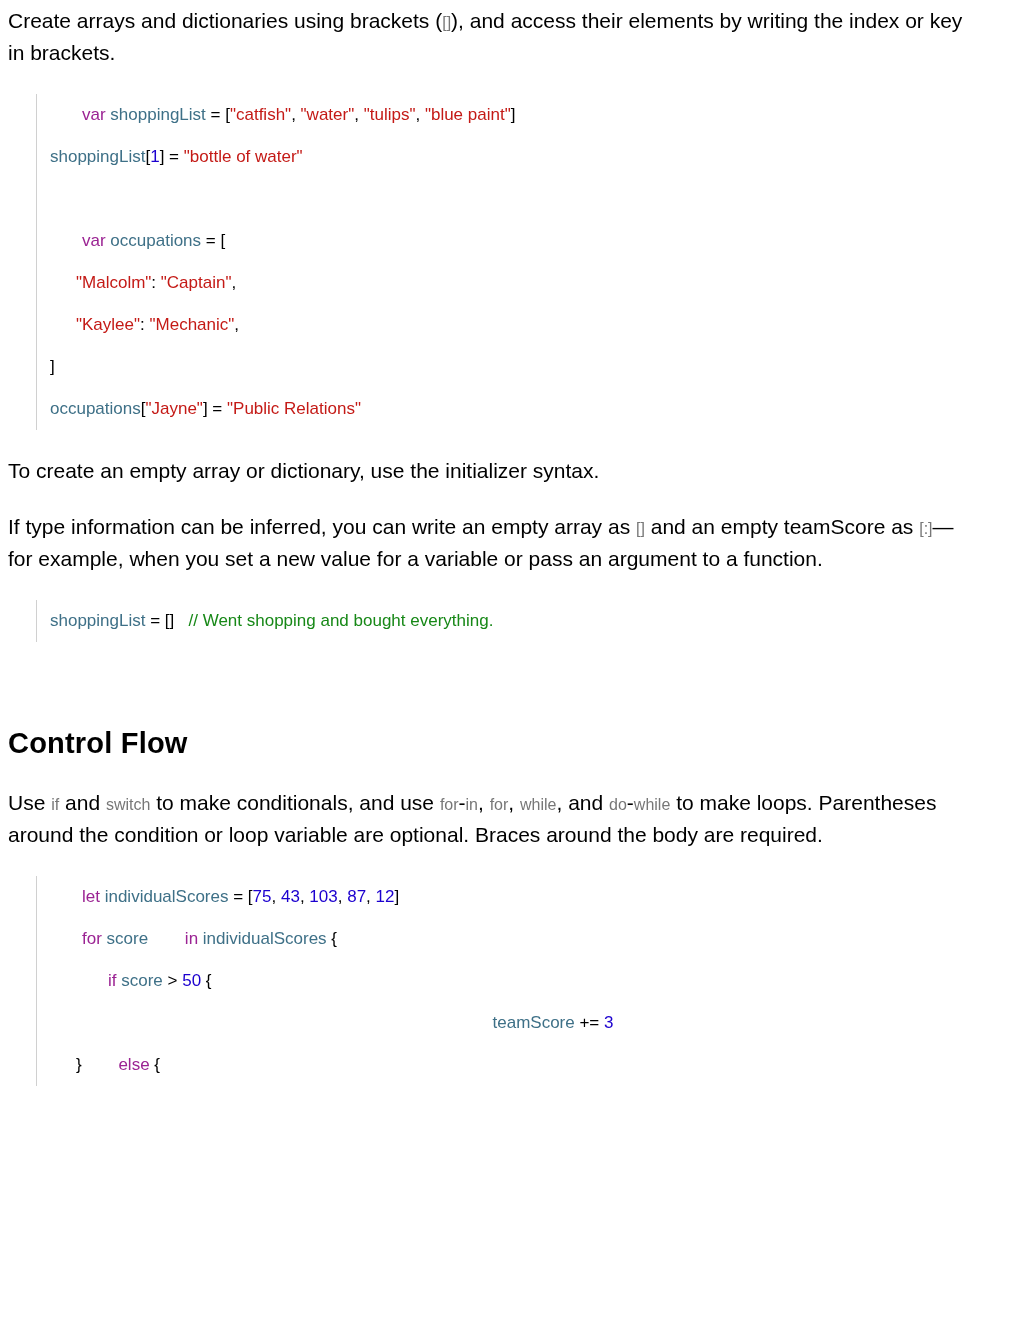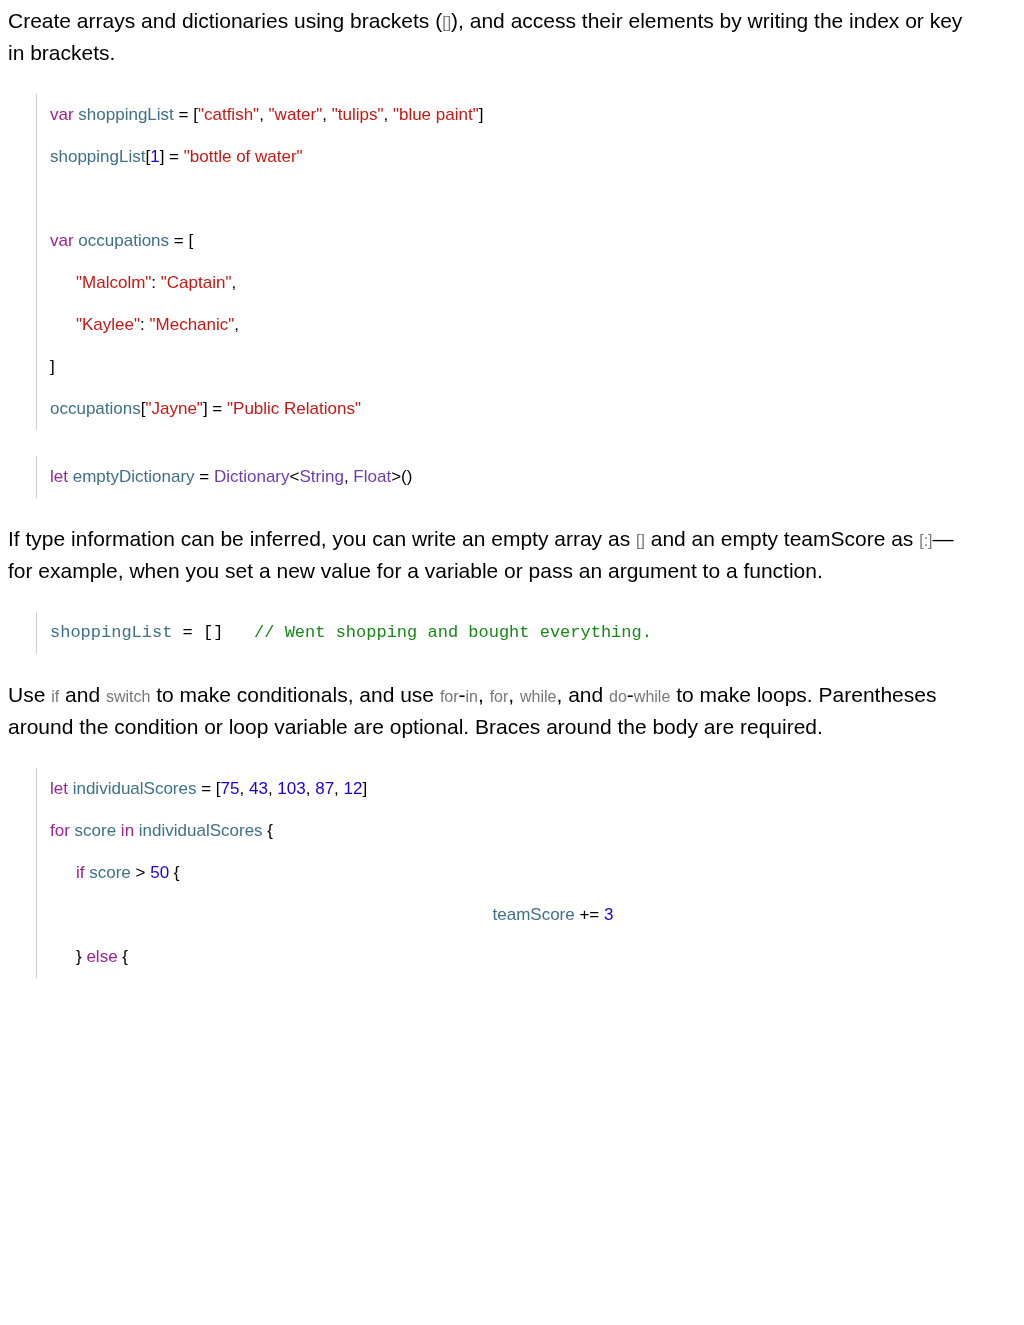--- a/index.html
+++ b/index.html
@@ -23,21 +23,21 @@
     border-left: 1px solid var(--code-border, #d0d0d0);
     padding-left: 13px;
     font-size: 17px;
   }
   .code-line { line-height: 42px; white-space: pre; }
   .heading {
     font-size: 29px; font-weight: 700;
     margin: 85px 0 28px 0;
     letter-spacing: 0.2px;
   }
-  .tok-kw  { color: var(--code-keyword, #9b2393); }
+  .tok-kw  { color: var(--code-keyword, #9b2393); margin-left: 32px; }
   .tok-id  { color: var(--code-identifier, #3e7087); }
   .tok-str { color: var(--code-string, #c41a16); }
   .tok-num { color: var(--code-number, #1c00cf); }
   .tok-ty  { color: var(--code-type, #703daa); }
   .tok-cm  { color: var(--code-comment, #178817); }
   .tok-pl  { color: var(--code-plain, #000000); }
 </style>
 </head>
 <body>
 
@@ -46,27 +46,28 @@
   <div class="codeblock">
       <div class="code-line" style="padding-left: 0px;"><span class="tok-kw">var </span><span class="tok-id">shoppingList</span><span class="tok-pl"> = [</span><span class="tok-str">"catfish"</span><span class="tok-pl">, </span><span class="tok-str">"water"</span><span class="tok-pl">, </span><span class="tok-str">"tulips"</span><span class="tok-pl">, </span><span class="tok-str">"blue paint"</span><span class="tok-pl">]</span></div>
       <div class="code-line" style="padding-left: 0px;"><span class="tok-id">shoppingList</span><span class="tok-pl">[</span><span class="tok-num">1</span><span class="tok-pl">] = </span><span class="tok-str">"bottle of water"</span></div>
       <div class="code-line" style="padding-left: 0px;">&nbsp;</div>
       <div class="code-line" style="padding-left: 0px;"><span class="tok-kw">var </span><span class="tok-id">occupations</span><span class="tok-pl"> = [</span></div>
       <div class="code-line" style="padding-left: 26px;"><span class="tok-str">"Malcolm"</span><span class="tok-pl">: </span><span class="tok-str">"Captain"</span><span class="tok-pl">,</span></div>
       <div class="code-line" style="padding-left: 26px;"><span class="tok-str">"Kaylee"</span><span class="tok-pl">: </span><span class="tok-str">"Mechanic"</span><span class="tok-pl">,</span></div>
       <div class="code-line" style="padding-left: 0px;"><span class="tok-pl">]</span></div>
       <div class="code-line" style="padding-left: 0px;"><span class="tok-id">occupations</span><span class="tok-pl">[</span><span class="tok-str">"Jayne"</span><span class="tok-pl">] = </span><span class="tok-str">"Public Relations"</span></div>
     </div>
+  <p class="para"><span class="text-run">To create an empty array or dictionary, use the initializer syntax.</span></p>
   <div class="codeblock">
-      <div class="code-line" style="padding-left: 0px;"><span class="tok-kw">let </span><span class="tok-id">emptyDictionary</span><span class="tok-pl"> = </span><span class="tok-ty">Dictionary</span><span class="tok-pl">&lt;</span><span class="tok-ty">String</span><span class="tok-pl">, </span><span class="tok-ty">Float</span><span class="tok-pl">&gt;()</span></div>
     </div>
   <p class="para"><span class="text-run">If type information can be inferred, you can write an empty array as </span><span class="inline-code">[]</span><span class="text-run"> and an empty teamScore as </span><span class="inline-code">[:]</span><span class="text-run">—for example, when you set a new value for a variable or pass an argument to a function.</span></p>
   <div class="codeblock">
-      <div class="code-line" style="padding-left: 0px; font-family: Liberation Mono, monospace;"><span class="tok-id">shoppingList</span><span class="tok-pl"> = []   </span><span class="tok-cm">// Went shopping and bought everything.</span></div>
+      <div class="code-line" style="padding-left: 0px;"><span class="tok-id">shoppingList</span><span class="tok-pl"> = []   </span><span class="tok-cm">// Went shopping and bought everything.</span></div>
     </div>
+  <h2 class="heading">Control Flow</h2>
   <p class="para"><span class="text-run">Use </span><span class="inline-code">if</span><span class="text-run"> and </span><span class="inline-code">switch</span><span class="text-run"> to make conditionals, and use </span><span class="inline-code">for</span><span class="text-run">-</span><span class="inline-code">in</span><span class="text-run">, </span><span class="inline-code">for</span><span class="text-run">, </span><span class="inline-code">while</span><span class="text-run">, and </span><span class="inline-code">do</span><span class="text-run">-</span><span class="inline-code">while</span><span class="text-run"> to make loops. Parentheses around the condition or loop variable are optional. Braces around the body are required.</span></p>
   <div class="codeblock">
       <div class="code-line" style="padding-left: 0px;"><span class="tok-kw">let </span><span class="tok-id">individualScores</span><span class="tok-pl"> = [</span><span class="tok-num">75</span><span class="tok-pl">, </span><span class="tok-num">43</span><span class="tok-pl">, </span><span class="tok-num">103</span><span class="tok-pl">, </span><span class="tok-num">87</span><span class="tok-pl">, </span><span class="tok-num">12</span><span class="tok-pl">]</span></div>
       <div class="code-line" style="padding-left: 0px;"><span class="tok-kw">for </span><span class="tok-id">score</span><span class="tok-kw"> in </span><span class="tok-id">individualScores</span><span class="tok-pl"> {</span></div>
       <div class="code-line" style="padding-left: 26px;"><span class="tok-kw">if </span><span class="tok-id">score</span><span class="tok-pl"> &gt; </span><span class="tok-num">50</span><span class="tok-pl"> {</span></div>
       <div class="code-line" style="padding-left: 52px; text-align: center;"><span class="tok-id">teamScore</span><span class="tok-pl"> += </span><span class="tok-num">3</span></div>
       <div class="code-line" style="padding-left: 26px;"><span class="tok-pl">} </span><span class="tok-kw">else</span><span class="tok-pl"> {</span></div>
     </div>
 </main>
 

